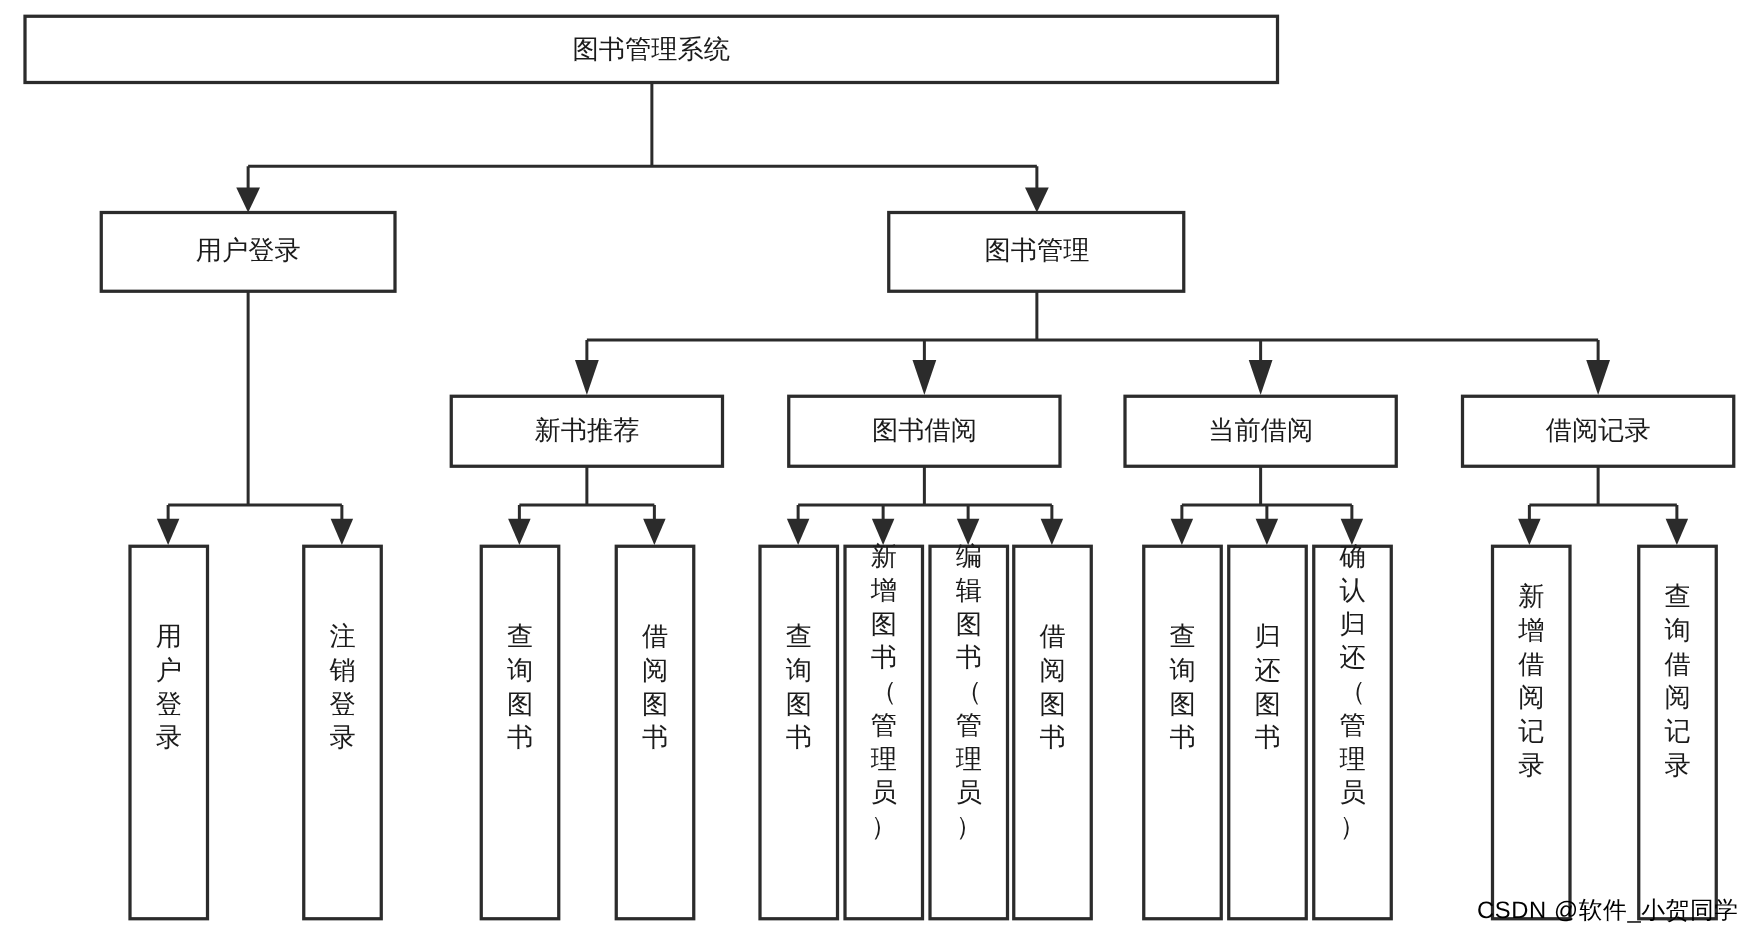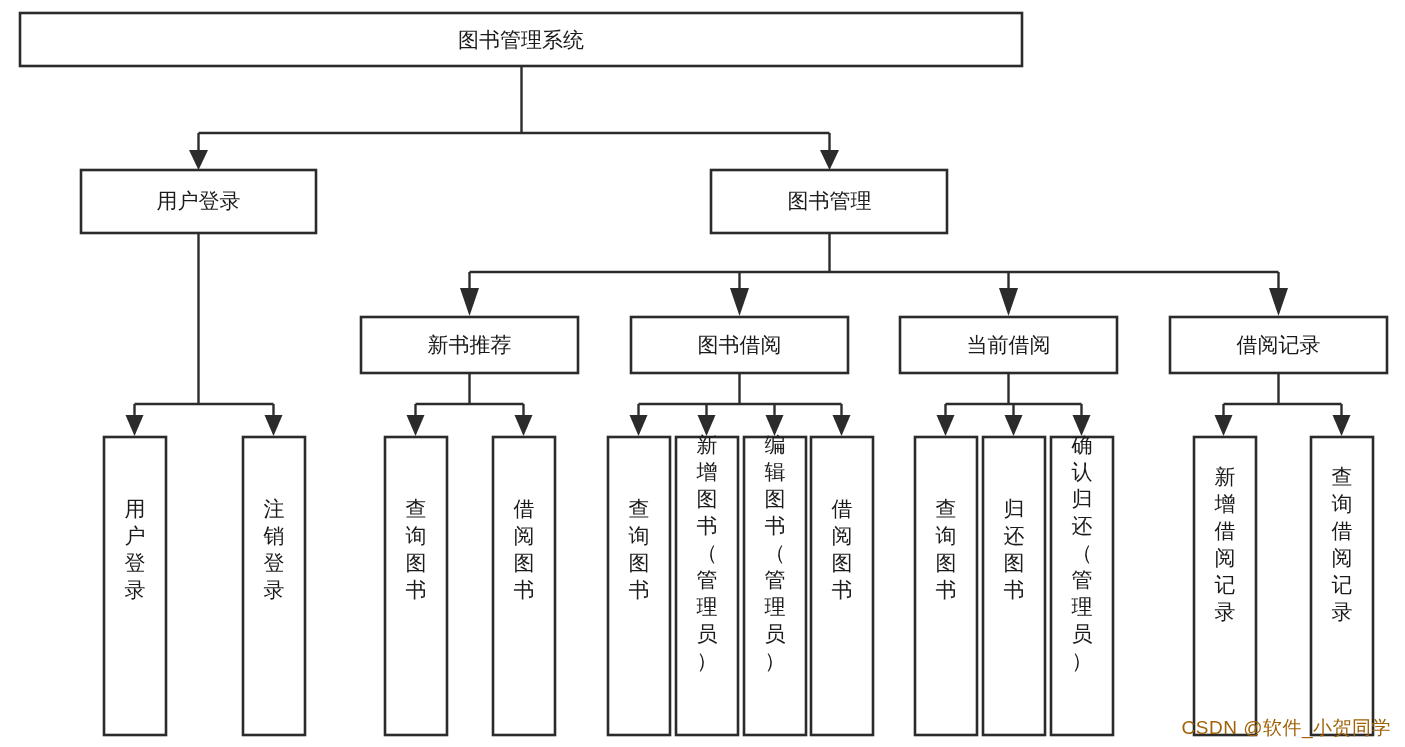--- a/index.html
+++ b/index.html
@@ -53,21 +53,21 @@
     font-family: "Liberation Sans", "DejaVu Sans", sans-serif;
     font-size: 21px;
     text-anchor: middle;
   }
   .watermark {
     position: absolute;
     right: 14px;
     bottom: 6px;
     font-family: "Liberation Sans", "DejaVu Sans", sans-serif;
     font-size: 19px;
-    color: #a16207;
+    color: #000000;
     letter-spacing: 0.5px;
     white-space: nowrap;
     pointer-events: none;
   }
 </style>
 </head>
 <body>
 
 <div id="diagram-root">
 

